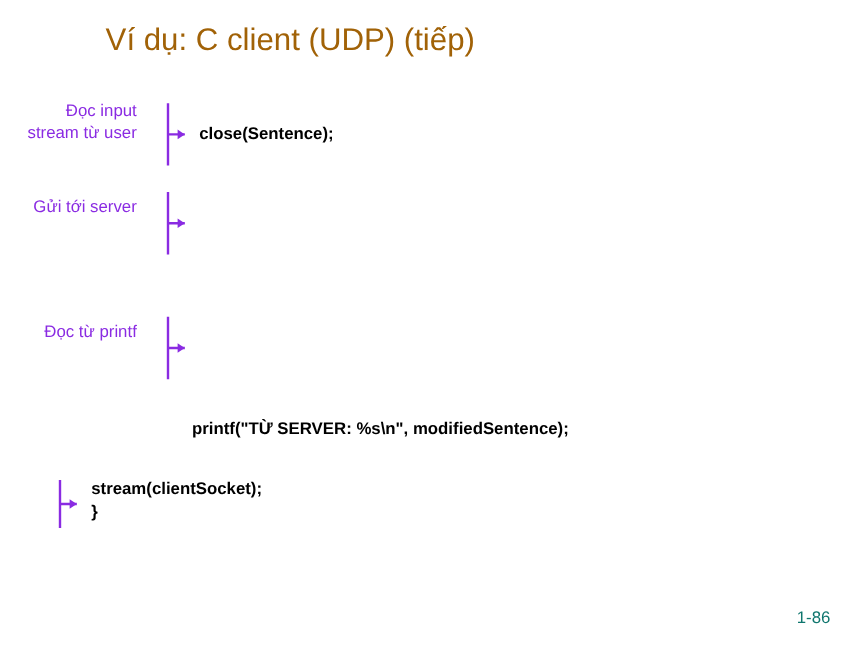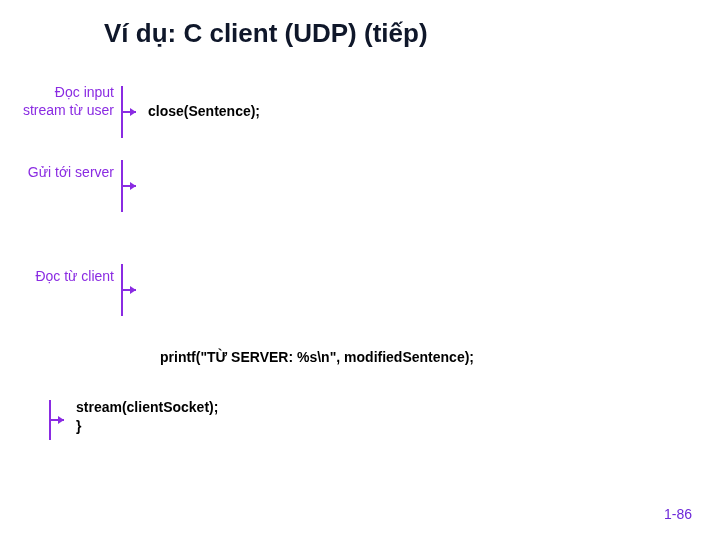--- a/index.html
+++ b/index.html
@@ -9,38 +9,38 @@
     width: 720px;
     height: 540px;
     background: #fff;
     font-family: Arial, "Helvetica Neue", sans-serif;
     position: relative;
     overflow: hidden;
   }
   .title {
     position: absolute;
     top: 18px;
-    left: 104px;
+    left: 88px;
     font-size: 26px;
-    color: #0f172a;
-    font-weight: 700;
+    color: #a16207;
+    font-weight: 400;
     white-space: nowrap;
   }
   .row {
     position: absolute;
     display: flex;
     align-items: flex-start;
   }
   .label {
     color: #8A2BE2;
     font-size: 14px;
     text-align: right;
     line-height: 1.25;
     width: 100px;
-    margin-right: 6px;
+    margin-right: 24px;
   }
   .bracket {
     width: 18px;
     position: relative;
     flex-shrink: 0;
   }
   .bracket svg { display:block; }
   .code {
     color: #000;
     font-size: 14px;
@@ -54,21 +54,21 @@
     font-size: 14px;
     font-weight: 700;
     line-height: 1.35;
     white-space: pre;
   }
   .pagenum {
     position: absolute;
     right: 28px;
     bottom: 18px;
     font-size: 14px;
-    color: #6d28d9;
+    color: #0f766e;
   }
 </style>
 </head>
 <body>
 
 <div class="title">Ví dụ: C client (UDP) (tiếp)</div>
 
 <div class="row" style="top:84px; left:14px;">
   <div class="label">Đọc
 input stream
@@ -88,21 +88,21 @@
   <div class="bracket">
     <svg width="18" height="56" viewBox="0 0 18 56">
       <path d="M2 2 L2 54 M2 28 L16 28" stroke="#8A2BE2" stroke-width="2" fill="none"></path>
       <path d="M16 28 L10 24 L10 32 Z" fill="#8A2BE2"></path>
     </svg>
   </div>
 </div>
 
 <div class="row" style="top:254px; left:14px;">
   <div class="label" style="padding-top:14px;">Đọc
-từ client</div>
+từ printf</div>
   <div class="bracket" style="margin-top:8px;">
     <svg width="18" height="56" viewBox="0 0 18 56">
       <path d="M2 2 L2 54 M2 28 L16 28" stroke="#8A2BE2" stroke-width="2" fill="none"></path>
       <path d="M16 28 L10 24 L10 32 Z" fill="#8A2BE2"></path>
     </svg>
   </div>
 </div>
 
 <div class="row" style="top:348px; left:160px;">
   <div class="plain">printf("TỪ SERVER: %s\n", modifiedSentence);</div>

